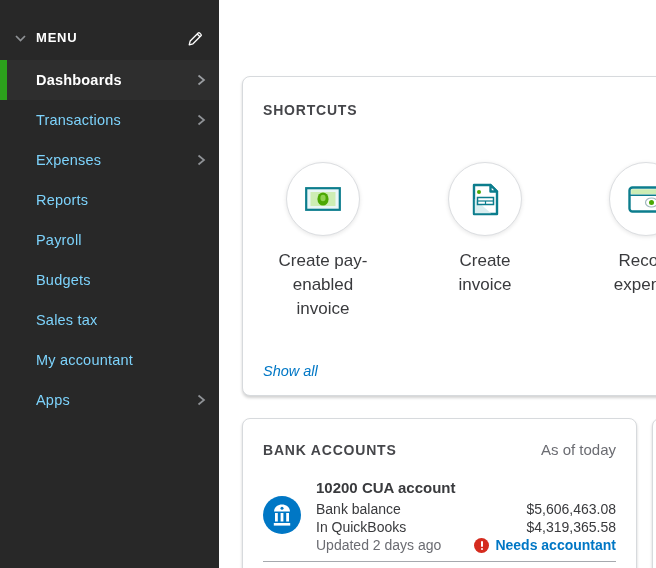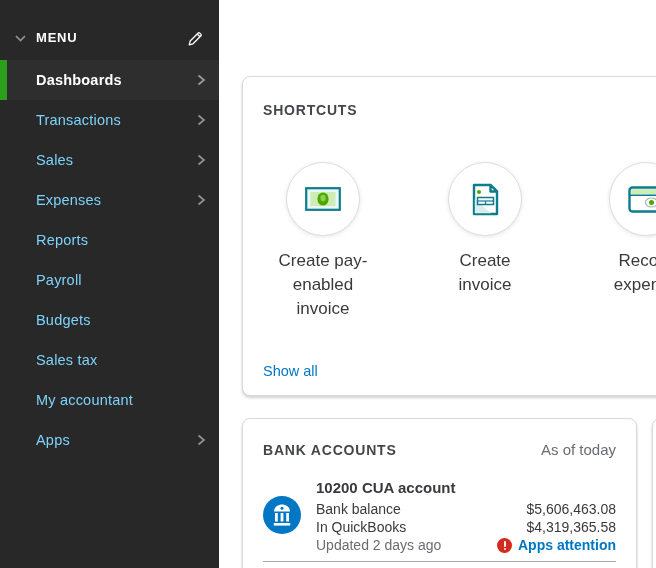--- a/index.html
+++ b/index.html
@@ -63,21 +63,21 @@
     margin:0 auto; cursor:pointer;
     display:flex; align-items:center; justify-content:center;
   }
   .shortcut-label{
     width:92px; margin:13px auto 0;
     font-size:17px; line-height:1.4; color:#393a3d;
   }
   .show-all{
     position:absolute; left:20px; top:286px;
     font-size:14.5px; font-weight:500; color:#0077c5;
-    text-decoration:none; cursor:pointer;
+    text-decoration:none; cursor:pointer;font-style:italic;
   }
 
   
   .bank-card{ left:242px; top:418px; width:395px; height:212px; padding:22px 20px 0; }
   .bank-header{ display:flex; justify-content:space-between; align-items:baseline; }
   .as-of{ font-size:15px; color:#6b6c72; }
   .account-row{ display:flex; margin-top:21px; }
   .bank-icon-wrap{ width:38px; margin-top:17px; margin-right:15px; flex:none; }
   .account-details{ flex:1; }
   .account-name{ font-size:15px; font-weight:700; color:#393a3d; margin-bottom:4px; }
@@ -141,28 +141,20 @@
       </div>
       <div class="nav-item">
         <span class="label">Transactions</span>
         <span class="chev">
             <svg width="12" height="14" viewBox="0 0 12 14" fill="none" stroke="#8f9296" stroke-width="1.7">
               <path d="M3.5 2.5 L9 7 L3.5 11.5"></path>
             </svg>
           </span>
       </div>
       <div class="nav-item">
-        <span class="label">Sales</span>
-        <span class="chev">
-            <svg width="12" height="14" viewBox="0 0 12 14" fill="none" stroke="#8f9296" stroke-width="1.7">
-              <path d="M3.5 2.5 L9 7 L3.5 11.5"></path>
-            </svg>
-          </span>
-      </div>
-      <div class="nav-item">
         <span class="label">Expenses</span>
         <span class="chev">
             <svg width="12" height="14" viewBox="0 0 12 14" fill="none" stroke="#8f9296" stroke-width="1.7">
               <path d="M3.5 2.5 L9 7 L3.5 11.5"></path>
             </svg>
           </span>
       </div>
       <div class="nav-item">
         <span class="label">Reports</span>
       </div>
@@ -262,21 +254,21 @@
           <span>$5,606,463.08</span>
         </div>
         <div class="detail-row">
           <span>In QuickBooks</span>
           <span>$4,319,365.58</span>
         </div>
         <div class="detail-row">
           <span class="muted">Updated 2 days ago</span>
           <a class="status-link">
             <span class="alert-badge"></span>
-            <span>Apps attention</span>
+            <span>Needs accountant</span>
           </a>
         </div>
       </div>
     </div>
     <hr class="bank-divider">
   </section>
 
   <section class="card sliver-card"></section>
 
 </div>

